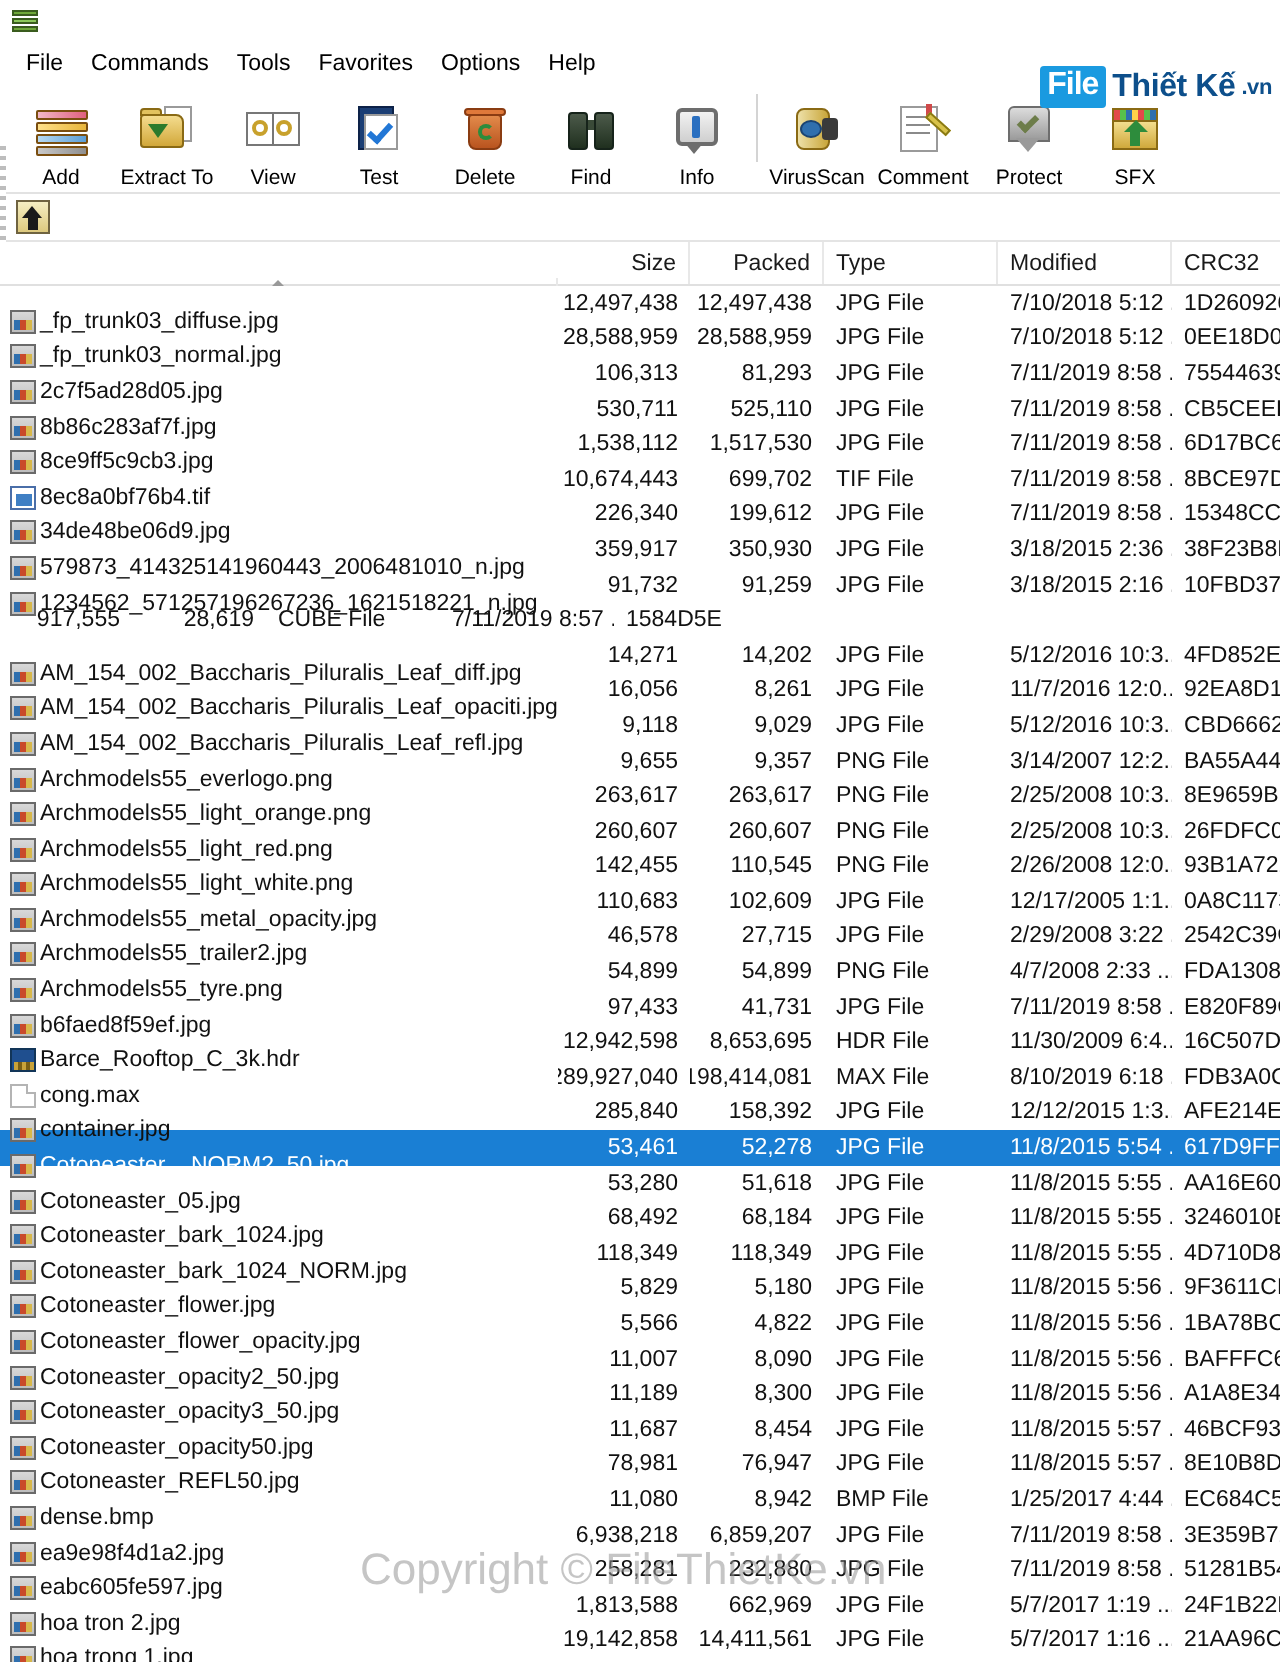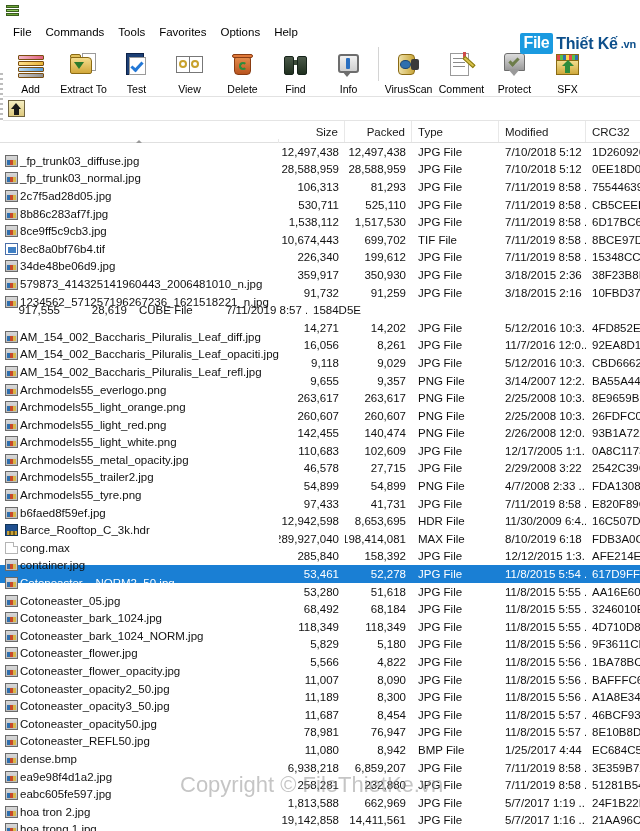--- a/index.html
+++ b/index.html
@@ -385,36 +385,36 @@
       <span class="ico i-ext">
         <i class="p"></i>
           <i class="t"></i>
           <i class="f"></i>
           <i class="a"></i>
       </span>
       <span class="tb-label">Extract To</span>
     </div>
 
     <div class="tb-btn">
-      <span class="ico i-tst">
-        <i class="b"></i>
-          <i class="w"></i>
-          <i class="c"></i>
-      </span>
-      <span class="tb-label">Test</span>
-    </div>
-
-    <div class="tb-btn">
       <span class="ico i-viw">
         <i class="bk"></i>
           <i class="sp"></i>
           <i class="o1"></i>
           <i class="o2"></i>
       </span>
       <span class="tb-label">View</span>
+    </div>
+
+    <div class="tb-btn">
+      <span class="ico i-tst">
+        <i class="b"></i>
+          <i class="w"></i>
+          <i class="c"></i>
+      </span>
+      <span class="tb-label">Test</span>
     </div>
 
     <div class="tb-btn">
       <span class="ico i-del">
         <i class="bn"></i>
           <i class="lid"></i>
           <i class="rc"></i>
       </span>
       <span class="tb-label">Delete</span>
     </div>
@@ -685,21 +685,21 @@
         <div class="cell c-type">PNG File</div>
         <div class="cell c-mod">2/25/2008 10:3...</div>
         <div class="cell c-crc">26FDFC05</div>
       </div>
       <div class="row">
         <div class="cell cell-name c-name">
           <span class="fico png"></span>
           <span>Archmodels55_light_white.png</span>
         </div>
         <div class="cell c-size r">142,455</div>
-        <div class="cell c-pack r">140,474</div>
+        <div class="cell c-pack r">110,545</div>
         <div class="cell c-type">PNG File</div>
         <div class="cell c-mod">2/26/2008 12:0...</div>
         <div class="cell c-crc">93B1A722</div>
       </div>
       <div class="row">
         <div class="cell cell-name c-name">
           <span class="fico jpg"></span>
           <span>Archmodels55_metal_opacity.jpg</span>
         </div>
         <div class="cell c-size r">110,683</div>

